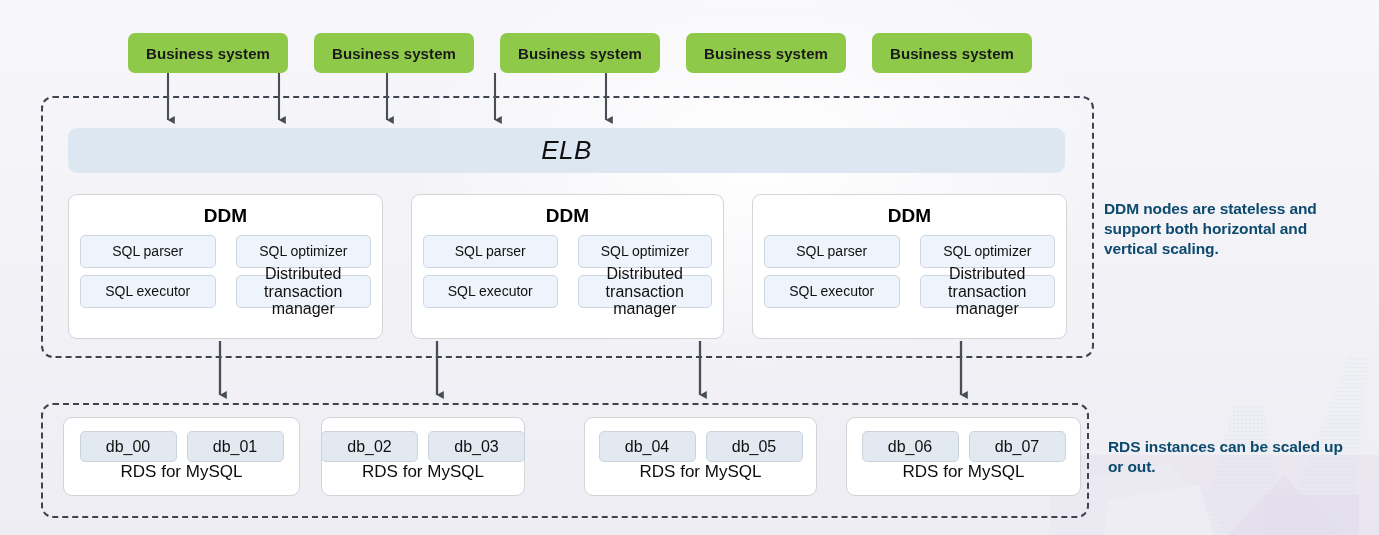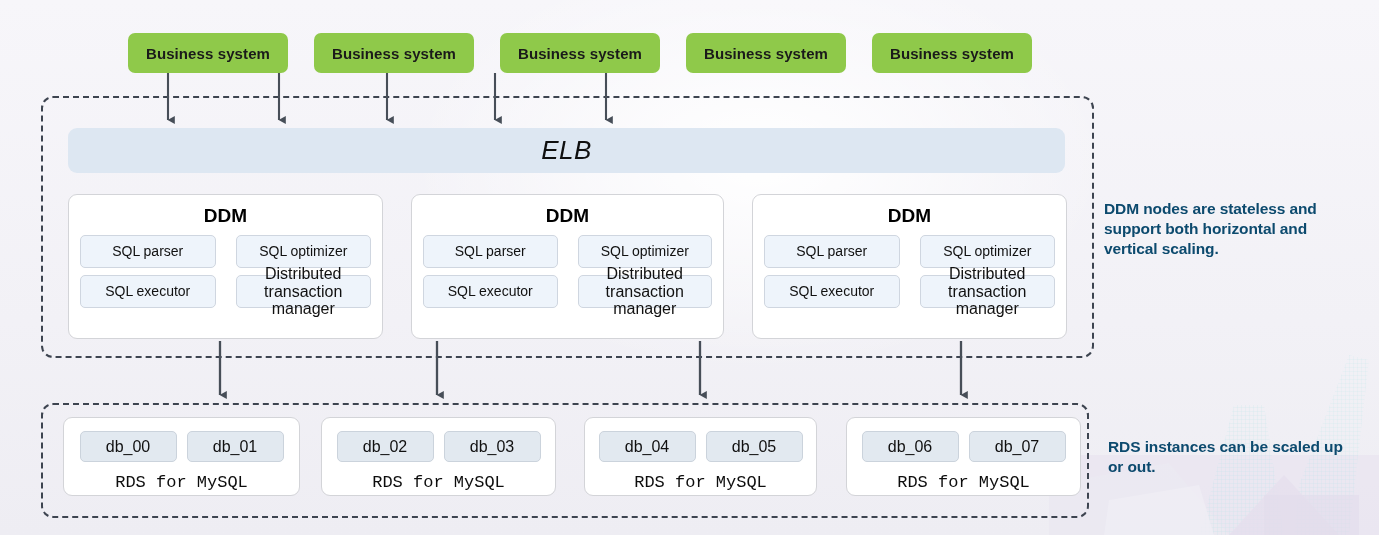--- a/index.html
+++ b/index.html
@@ -139,24 +139,23 @@
     border: 1px solid #cbd3dc;
     border-radius: 5px;
     display: flex;
     align-items: center;
     justify-content: center;
     font-size: 16px;
     color: #101010;
     box-sizing: border-box;
   }
   .rds-label {
-    margin-top: 11px;
+    margin-top: 0;
     font-size: 17px;
     color: #0d0d0d;
-    font-family: Liberation Mono, monospace;
   }
 
   
   .note {
     position: absolute;
     font-size: 15.5px;
     font-weight: bold;
     color: #0c4a6e;
     line-height: 1.30;
     letter-spacing: -0.1px;
@@ -241,21 +240,21 @@
   </div>
 
   <div class="rds-card" style="left:63px; top:417px; width:237px; height:79px;">
     <div class="rds-dbs">
       <div class="db-chip">db_00</div>
       <div class="db-chip">db_01</div>
     </div>
     <div class="rds-label">RDS for MySQL</div>
   </div>
 
-  <div class="rds-card" style="left:321px; top:417px; width:235px; height:79px;">
+  <div class="rds-card" style="left:321px; top:417px; width:204px; height:79px;">
     <div class="rds-dbs">
       <div class="db-chip">db_02</div>
       <div class="db-chip">db_03</div>
     </div>
     <div class="rds-label">RDS for MySQL</div>
   </div>
 
   <div class="rds-card" style="left:584px; top:417px; width:233px; height:79px;">
     <div class="rds-dbs">
       <div class="db-chip">db_04</div>

